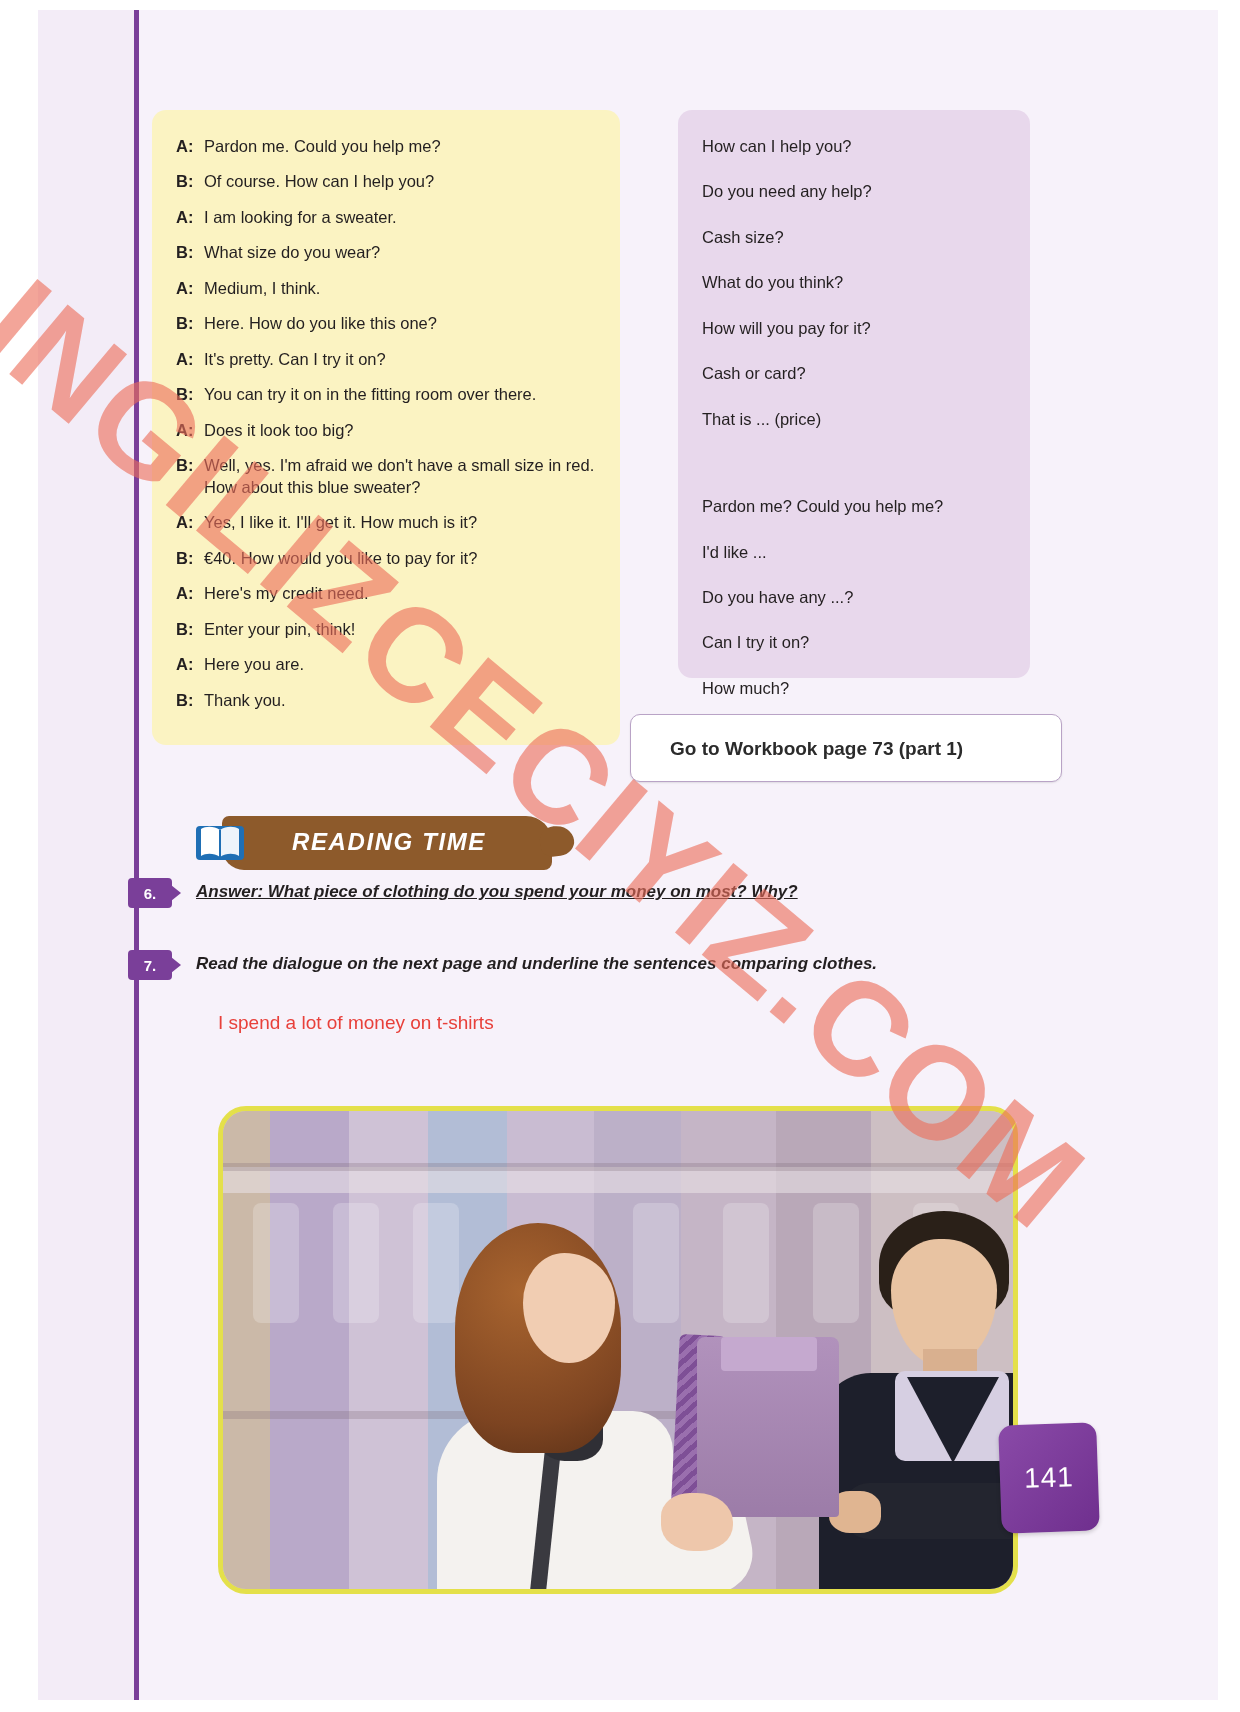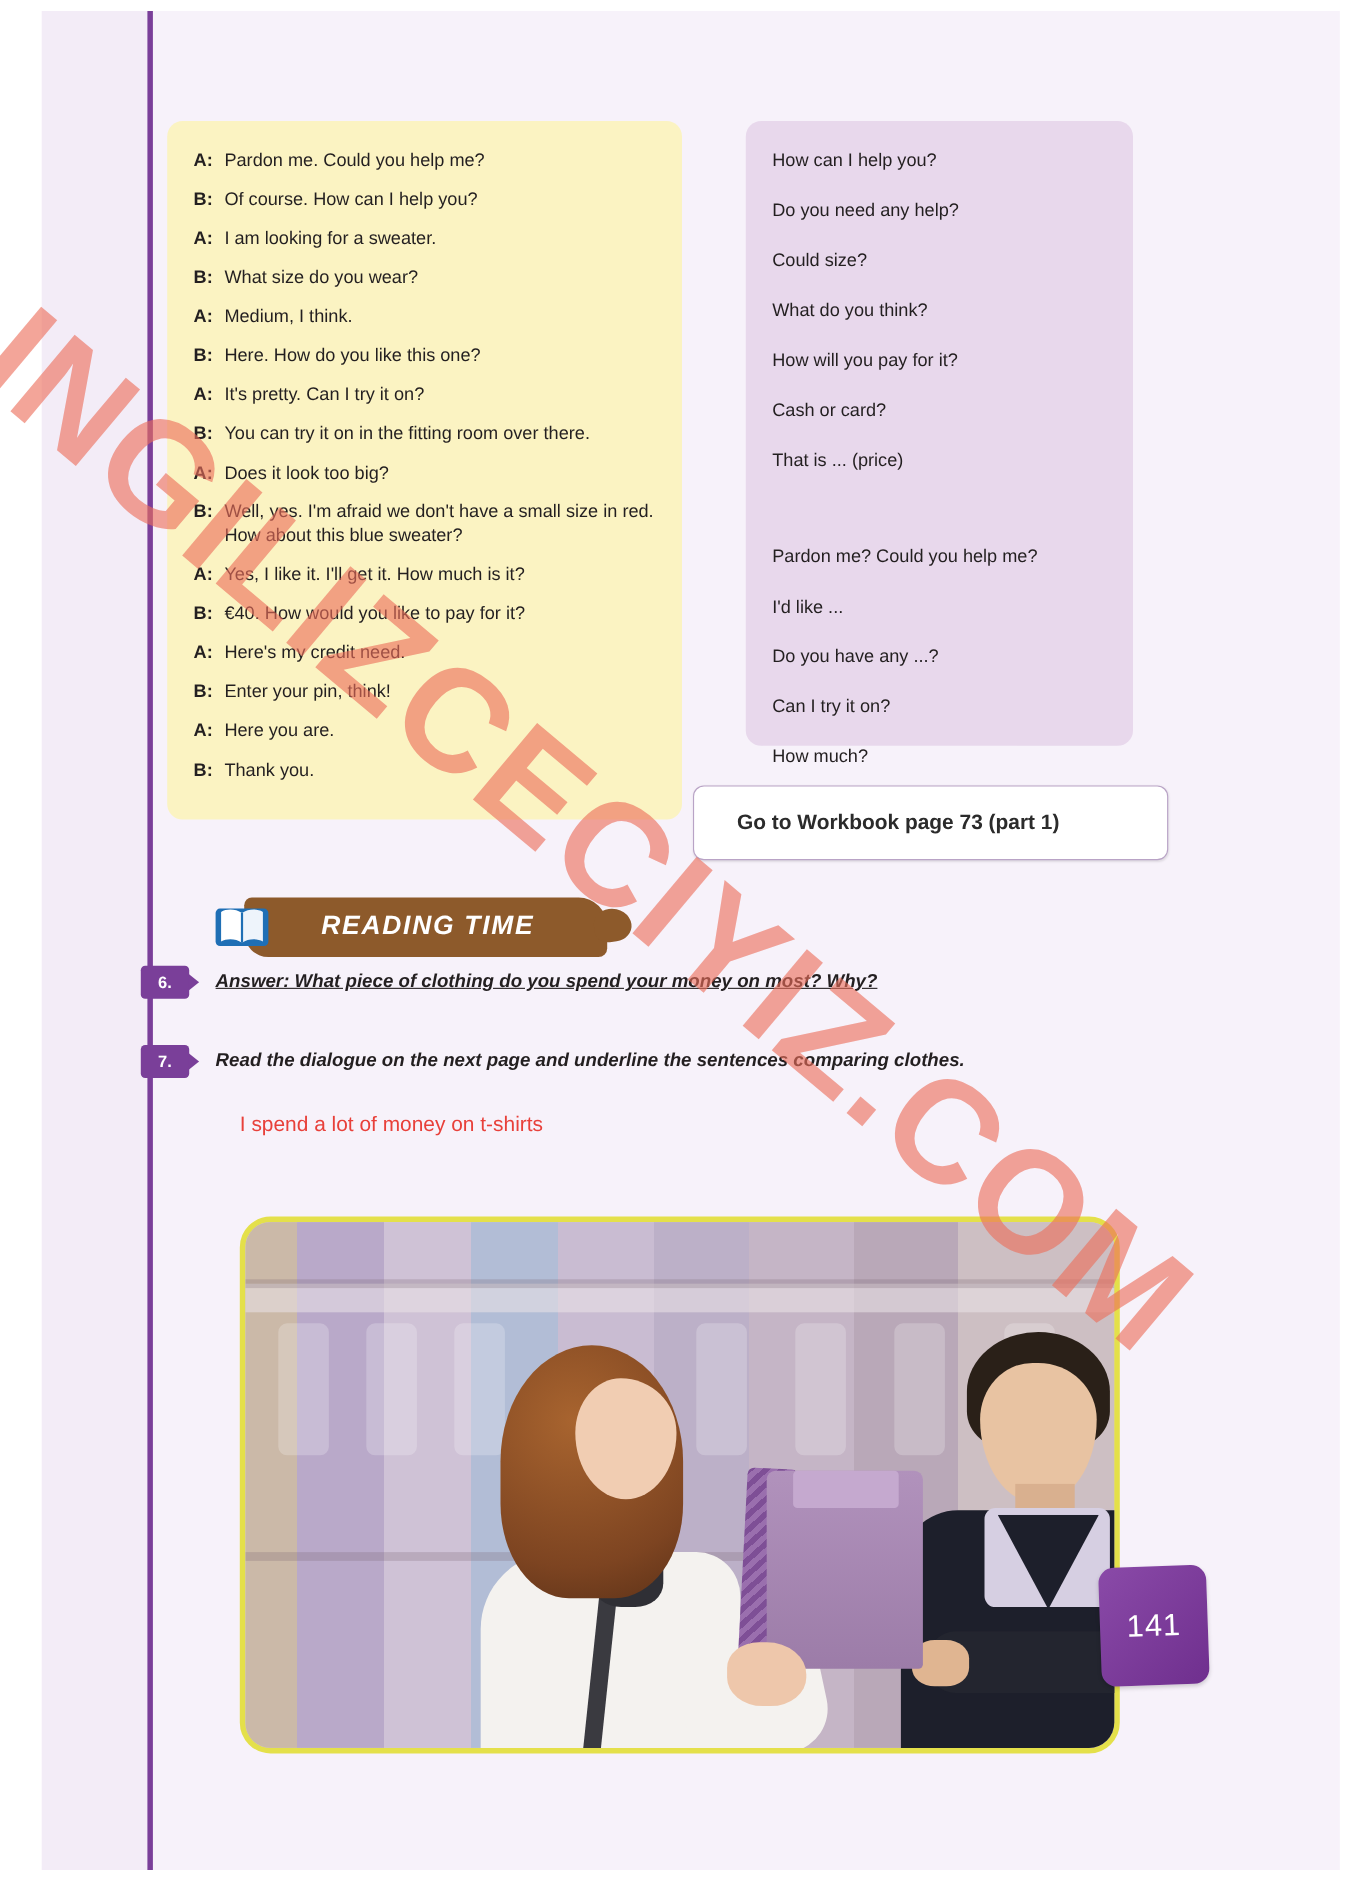--- a/index.html
+++ b/index.html
@@ -442,21 +442,21 @@
     </div>
     <div class="d-line">
       <span class="d-spk">B:</span>
       <span class="d-txt">Thank you.</span>
     </div>
   </div>
 
   <div class="phrase-box">
     <div class="p-line">How can I help you?</div>
     <div class="p-line">Do you need any help?</div>
-    <div class="p-line">Could size?</div>
+    <div class="p-line">Cash size?</div>
     <div class="p-line">What do you think?</div>
     <div class="p-line">How will you pay for it?</div>
     <div class="p-line">Cash or card?</div>
     <div class="p-line">That is ... (price)</div>
     <div class="p-gap"></div>
     <div class="p-line">Pardon me? Could you help me?</div>
     <div class="p-line">I'd like ...</div>
     <div class="p-line">Do you have any ...?</div>
     <div class="p-line">Can I try it on?</div>
     <div class="p-line">How much?</div>

